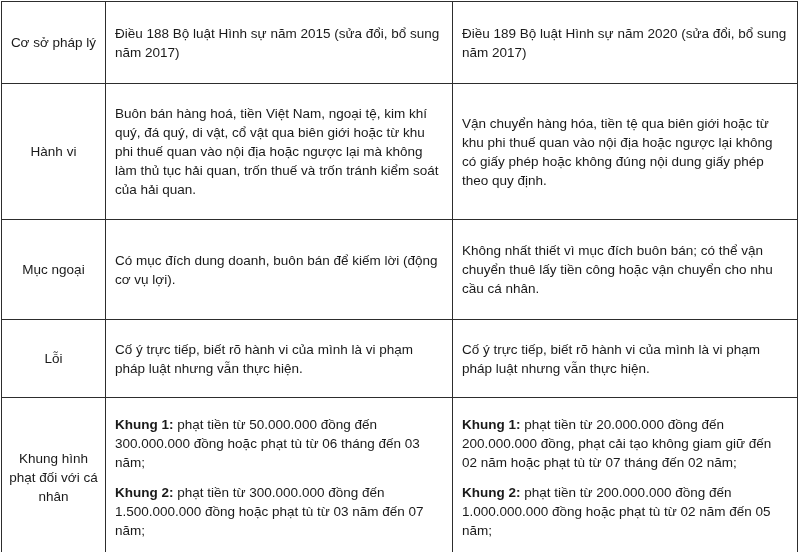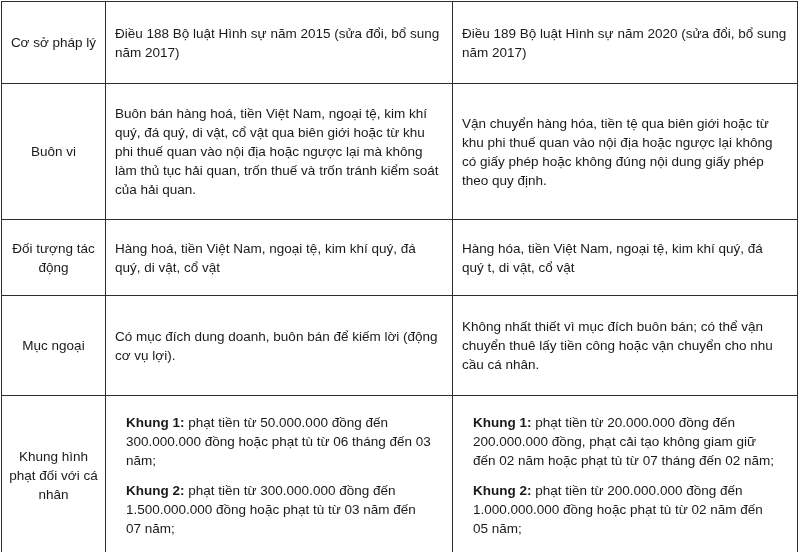--- a/index.html
+++ b/index.html
@@ -49,21 +49,21 @@
     padding: 5px 9px;
   }
   tr.r-cosopl   td { height: 57px; }
   tr.r-hanhvi   td { height: 111px; }
   tr.r-doituong td { height: 51px; }
   tr.r-mucdich  td { height: 75px; }
   tr.r-loi      td { height: 53px; }
   tr.r-khung    td { height: 135px; }
 
   td.cnt p {
-    margin: 11px;
+    margin: 0;
   }
   td.cnt p + p {
     margin-top: 11px;
   }
   .frame-label {
     font-weight: bold;
   }
 </style>
 </head>
 <body>
@@ -77,37 +77,37 @@
 
   <tbody>
 
   <tr class="r-cosopl">
     <td class="lbl">Cơ sở pháp lý</td>
     <td class="cnt">Điều 188 Bộ luật Hình sự năm 2015 (sửa đổi, bổ sung năm 2017)</td>
     <td class="cnt">Điều 189 Bộ luật Hình sự năm 2020 (sửa đổi, bổ sung năm 2017)</td>
   </tr>
 
   <tr class="r-hanhvi">
-    <td class="lbl">Buôn vi</td>
+    <td class="lbl">Hành vi</td>
     <td class="cnt">Buôn bán hàng hoá, tiền Việt Nam, ngoại tệ, kim khí quý, đá quý, di vật, cổ vật qua biên giới hoặc từ khu phi thuế quan vào nội địa hoặc ngược lại mà không làm thủ tục hải quan, trốn thuế và trốn tránh kiểm soát của hải quan.</td>
     <td class="cnt">Vận chuyển hàng hóa, tiền tệ qua biên giới hoặc từ khu phi thuế quan vào nội địa hoặc ngược lại không có giấy phép hoặc không đúng nội dung giấy phép theo quy định.</td>
   </tr>
 
-  <tr class="r-doituong">
-    <td class="lbl">Đối tượng tác động</td>
-    <td class="cnt">Hàng hoá, tiền Việt Nam, ngoại tệ, kim khí quý, đá quý, di vật, cổ vật</td>
-    <td class="cnt">Hàng hóa, tiền Việt Nam, ngoại tệ, kim khí quý, đá quý t, di vật, cổ vật</td>
-  </tr>
 
   <tr class="r-mucdich">
     <td class="lbl">Mục ngoại</td>
     <td class="cnt">Có mục đích dung doanh, buôn bán để kiếm lời (động cơ vụ lợi).</td>
     <td class="cnt">Không nhất thiết vì mục đích buôn bán; có thể vận chuyển thuê lấy tiền công hoặc vận chuyển cho nhu cầu cá nhân.</td>
   </tr>
 
+  <tr class="r-loi">
+    <td class="lbl">Lỗi</td>
+    <td class="cnt">Cố ý trực tiếp, biết rõ hành vi của mình là vi phạm pháp luật nhưng vẫn thực hiện.</td>
+    <td class="cnt">Cố ý trực tiếp, biết rõ hành vi của mình là vi phạm pháp luật nhưng vẫn thực hiện.</td>
+  </tr>
 
   <tr class="r-khung">
     <td class="lbl">Khung hình phạt đối với cá nhân</td>
     <td class="cnt">
       <p><span class="frame-label">Khung 1:</span><span> phạt tiền từ 50.000.000 đồng đến 300.000.000 đồng hoặc phạt tù từ 06 tháng đến 03 năm;</span></p>
       <p><span class="frame-label">Khung 2:</span><span> phạt tiền từ 300.000.000 đồng đến 1.500.000.000 đồng hoặc phạt tù từ 03 năm đến 07 năm;</span></p>
     </td>
     <td class="cnt">
       <p><span class="frame-label">Khung 1:</span><span> phạt tiền từ 20.000.000 đồng đến 200.000.000 đồng, phạt cải tạo không giam giữ đến 02 năm hoặc phạt tù từ 07 tháng đến 02 năm;</span></p>
       <p><span class="frame-label">Khung 2:</span><span> phạt tiền từ 200.000.000 đồng đến 1.000.000.000 đồng hoặc phạt tù từ 02 năm đến 05 năm;</span></p>

